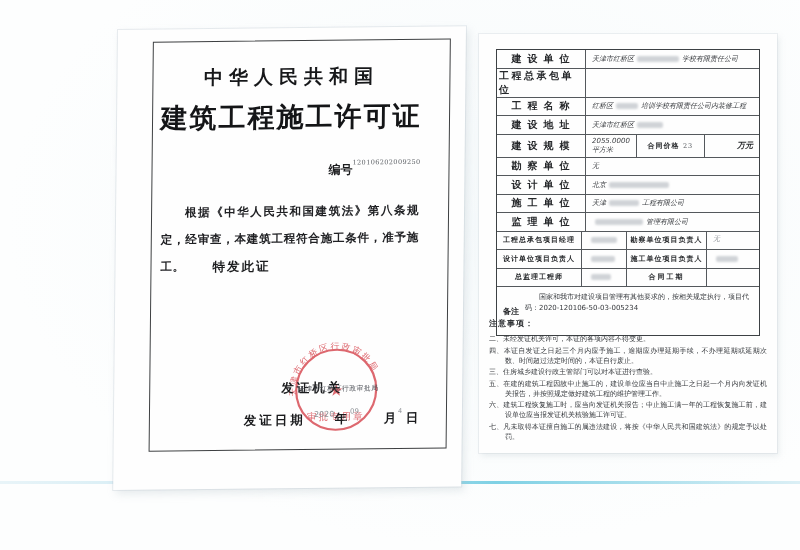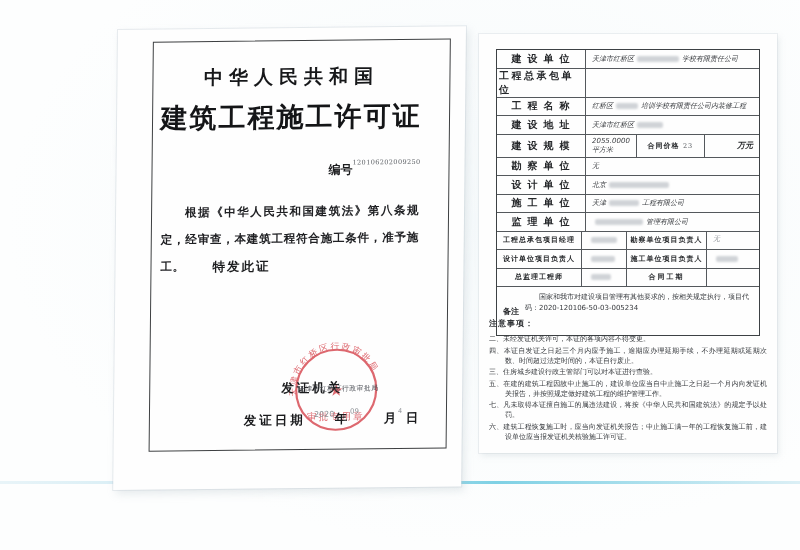--- a/index.html
+++ b/index.html
@@ -221,16 +221,16 @@
       <div class="remark-txt">国家和我市对建设项目管理有其他要求的，按相关规定执行，项目代码：2020-120106-50-03-005234</div>
     </div>
   </div>
 
   <div class="notice-title">注意事项：</div>
   <div class="notes">
     <div>二、未经发证机关许可，本证的各项内容不得变更。</div>
     <div>四、本证自发证之日起三个月内应予施工，逾期应办理延期手续，不办理延期或延期次数、时间超过法定时间的，本证自行废止。</div>
     <div>三、住房城乡建设行政主管部门可以对本证进行查验。</div>
     <div>五、在建的建筑工程因故中止施工的，建设单位应当自中止施工之日起一个月内向发证机关报告，并按照规定做好建筑工程的维护管理工作。</div>
+    <div>六、建筑工程恢复施工时，应当向发证机关报告；中止施工满一年的工程恢复施工前，建设单位应当报发证机关核验施工许可证。</div>
     <div>七、凡未取得本证擅自施工的属违法建设，将按《中华人民共和国建筑法》的规定予以处罚。</div>
-    <div>六、建筑工程恢复施工时，应当向发证机关报告；中止施工满一年的工程恢复施工前，建设单位应当报发证机关核验施工许可证。</div>
   </div>
 </div>
 
 </body></html>

